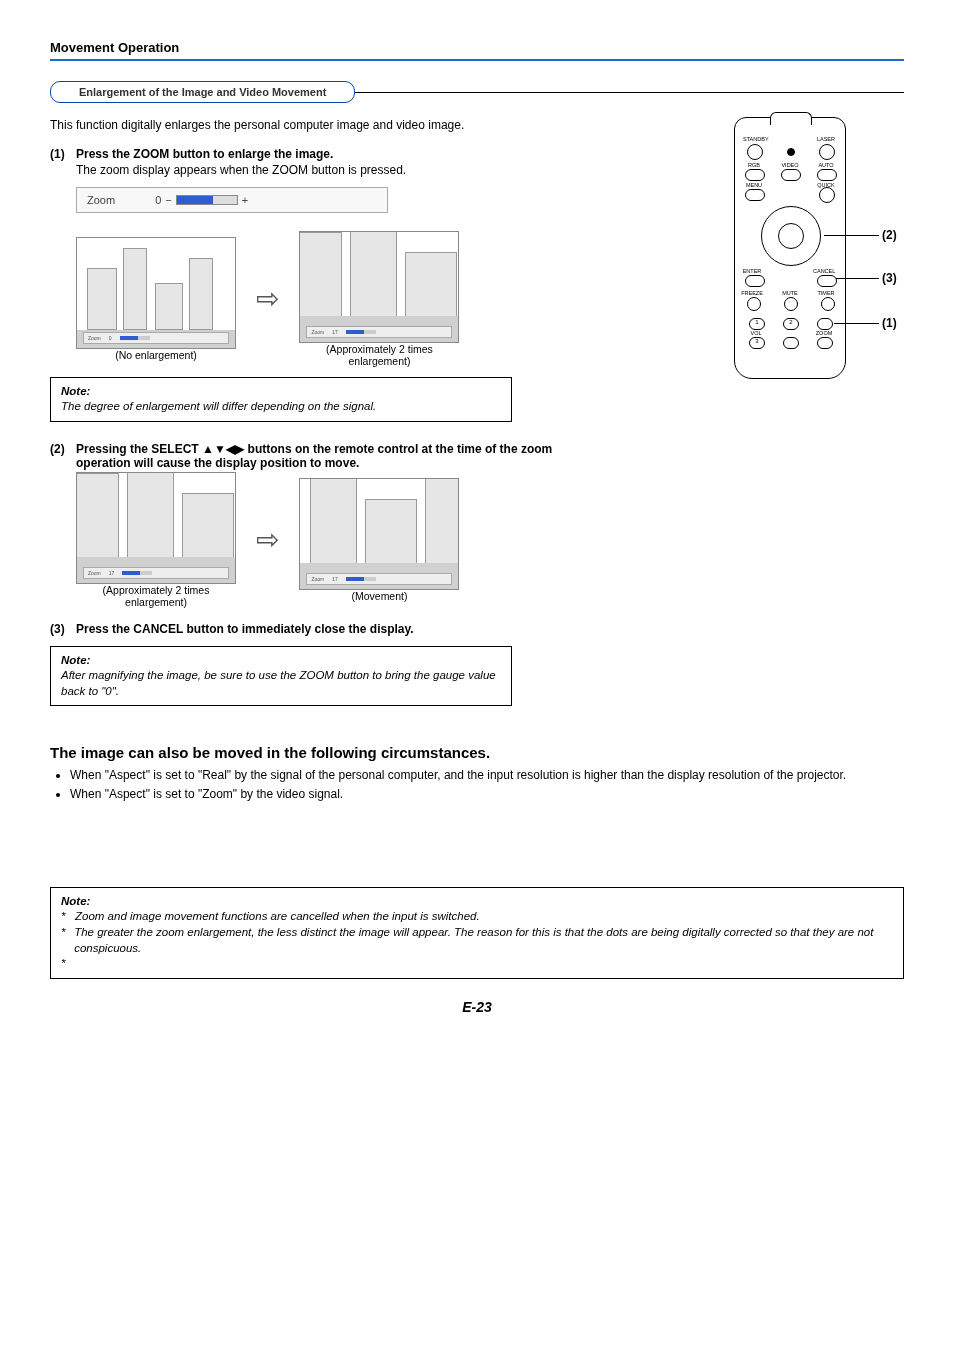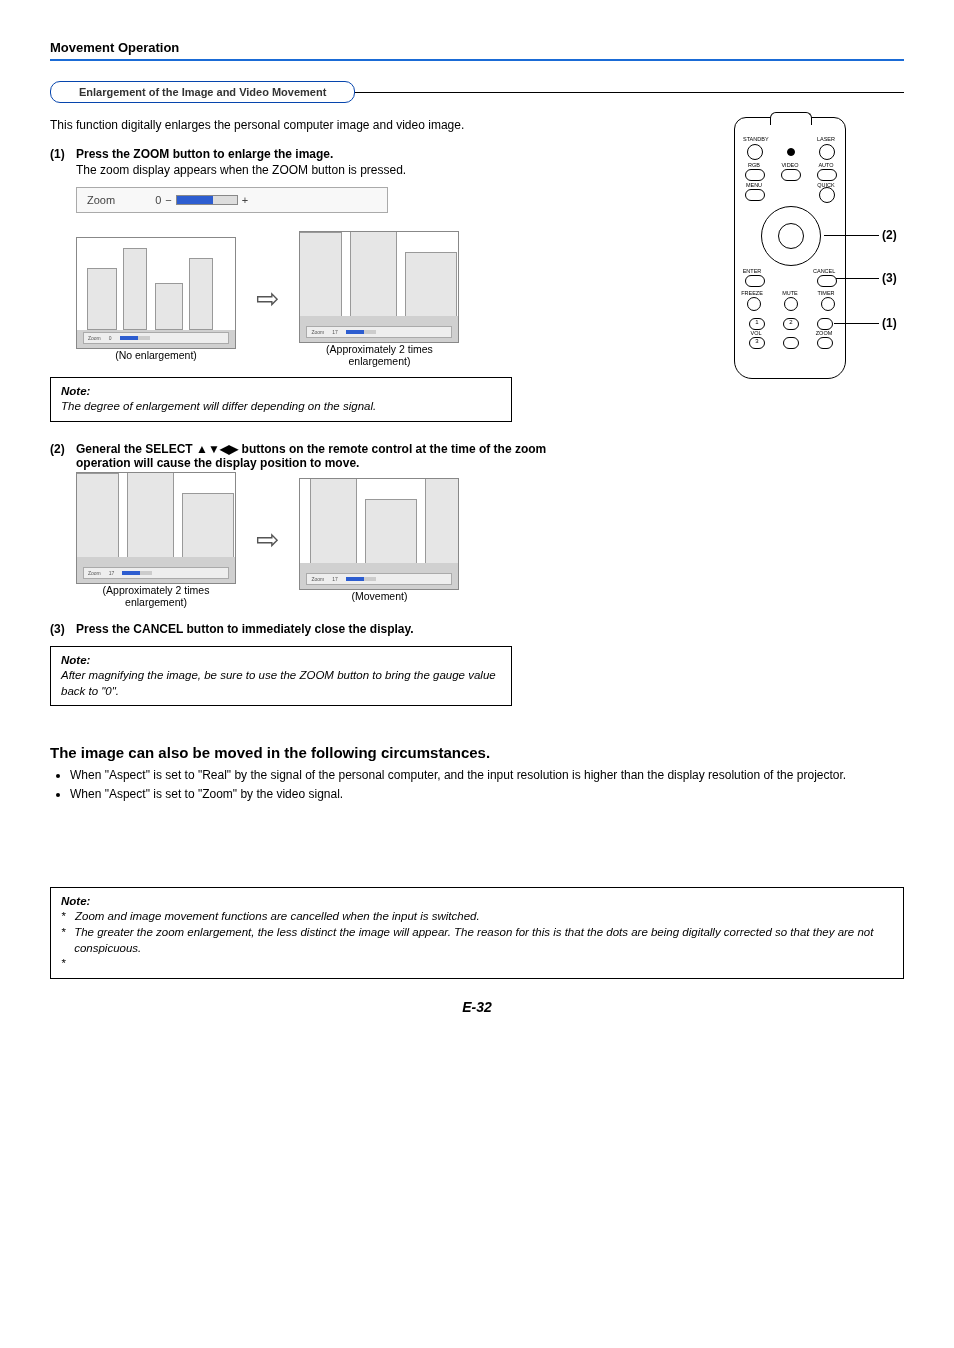--- a/index.html
+++ b/index.html
@@ -300,21 +300,21 @@
     </div>
 
     <div class="note-box" style="width:440px;">
       <span class="note-label">Note:</span><br>
       <span>The degree of enlargement will differ depending on the signal.</span>
     </div>
 
     <div class="step">
       <div class="step-num">(2)</div>
       <div class="step-body">
-        <span class="step-title">General the SELECT ▲▼◀▶ buttons on the remote control at the time of the zoom operation will cause the display position to move.</span>
+        <span class="step-title">Pressing the SELECT ▲▼◀▶ buttons on the remote control at the time of the zoom operation will cause the display position to move.</span>
       </div>
     </div>
 
     <div class="fig-row">
       <div class="fig">
         <div class="fig-img">
           <div class="scene">
             <div class="sky"></div>
             <div class="bldg" style="left:-10px;width:50px;height:90px;"></div>
             <div class="bldg" style="left:50px;width:45px;height:110px;"></div>
@@ -437,13 +437,13 @@
     </div>
   <div class="ast">
       <span>*</span>
       <span>The greater the zoom enlargement, the less distinct the image will appear. The reason for this is that the dots are being digitally corrected so that they are not conspicuous.</span>
     </div>
   <div class="ast">
       <span>*</span>
     </div>
 </div>
 
-<div class="page-num">E-32</div>
+<div class="page-num">E-23</div>
 
 </body></html>

